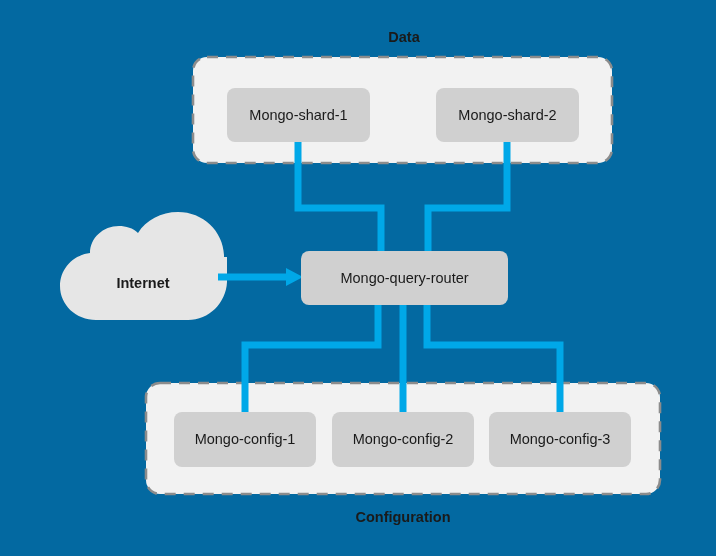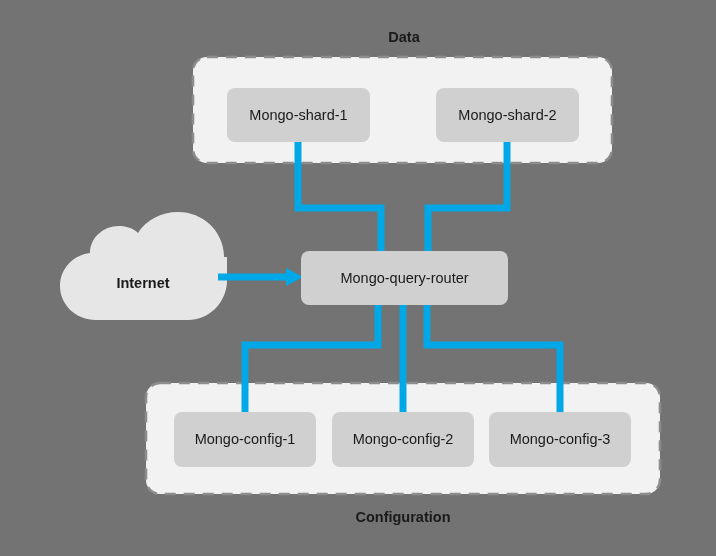--- a/index.html
+++ b/index.html
@@ -11,21 +11,21 @@
   body {
     width: 716px;
     height: 556px;
     overflow: hidden;
     font-family: "Liberation Sans", sans-serif;
   }
   #diagram-root {
     position: relative;
     width: 716px;
     height: 556px;
-    background: #737373;
+    background: #0369a1;
   }
   svg.diagram {
     display: block;
     width: 716px;
     height: 556px;
   }
   .node-label {
     font-family: "Liberation Sans", sans-serif;
     font-size: 14.5px;
     fill: #1a1a1a;

